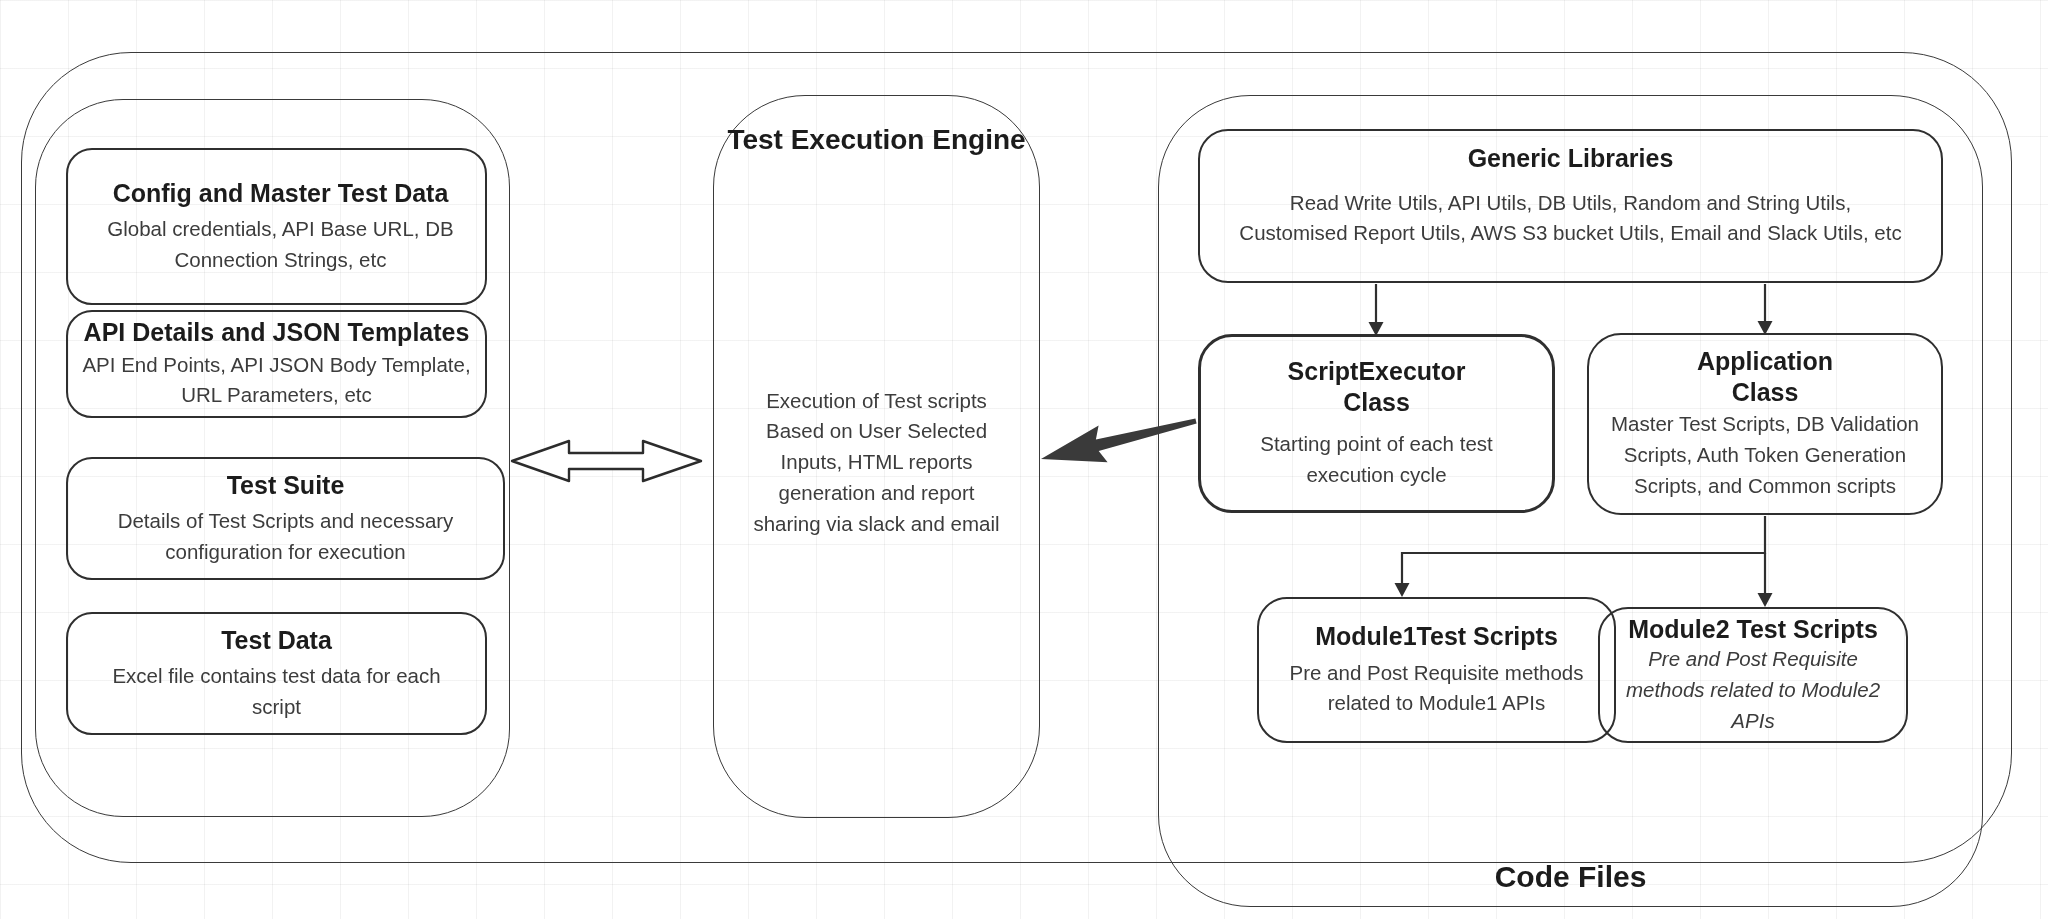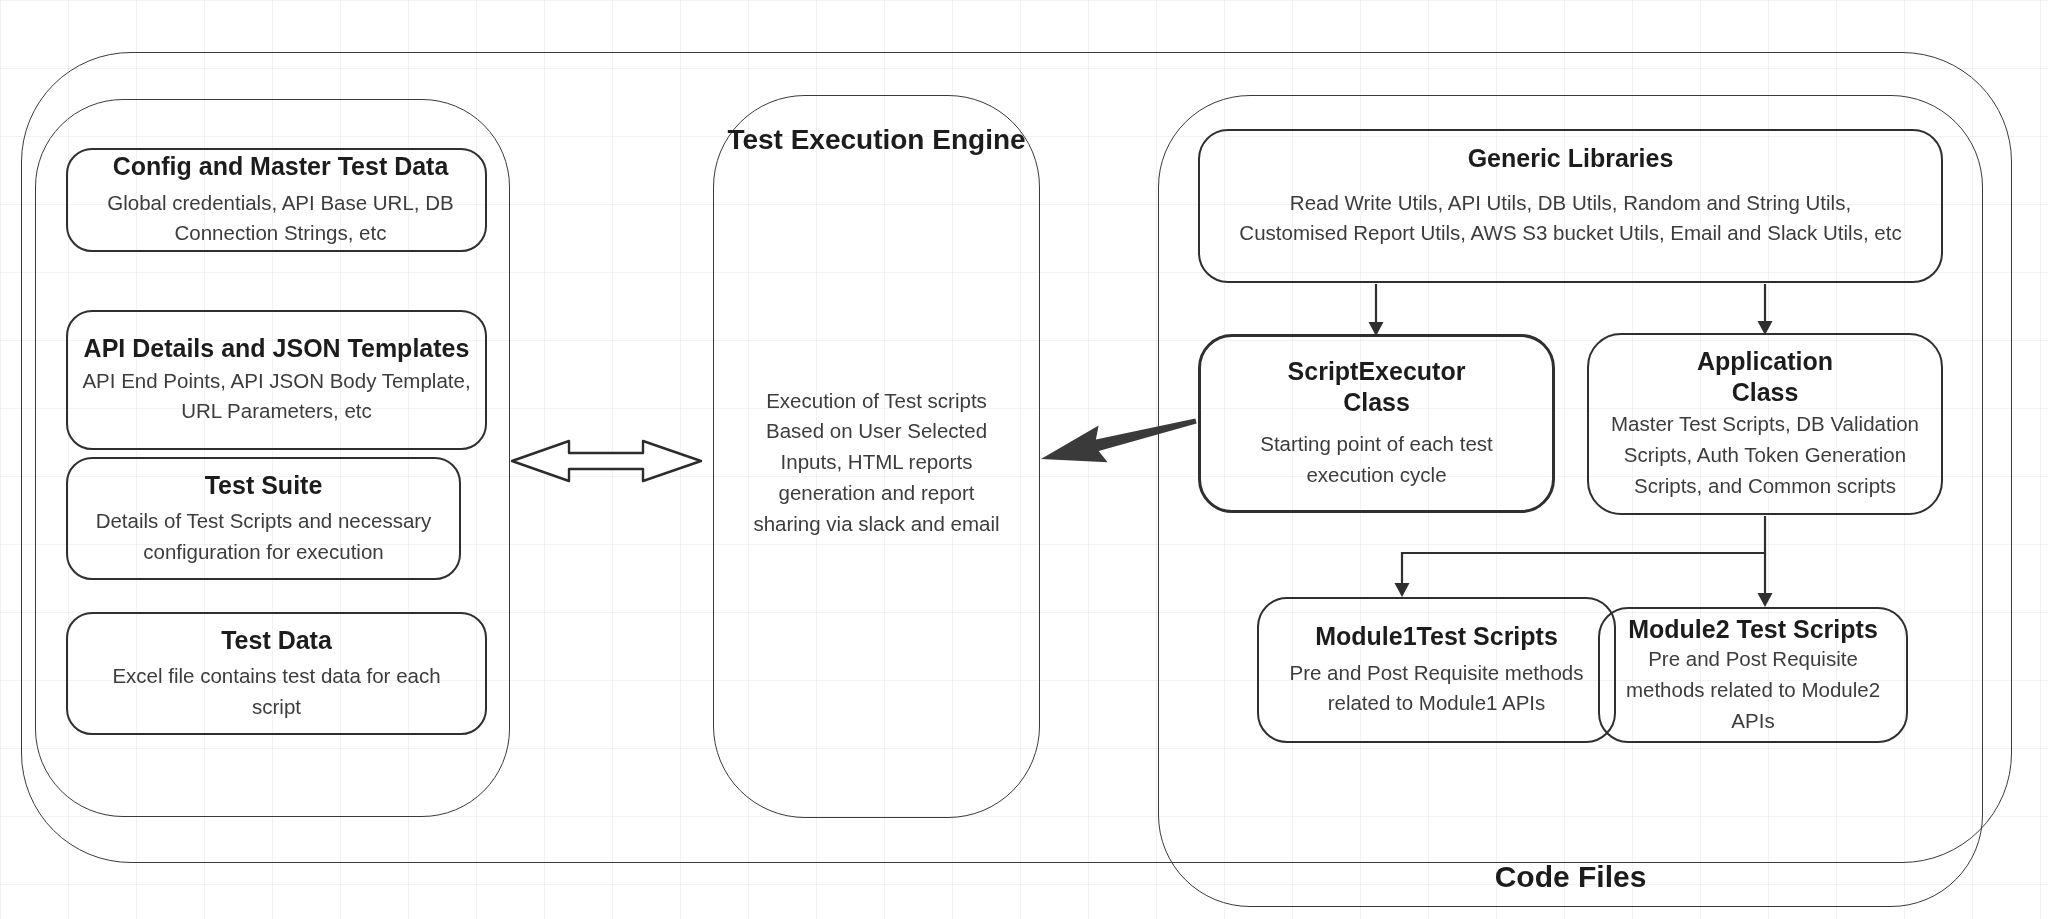--- a/index.html
+++ b/index.html
@@ -26,33 +26,33 @@
 </style>
 </head>
 <body>
 
 <div class="canvas">
 
   <div class="rect" style="left:21px;top:52px;width:1991px;height:811px;border-radius:110px;"></div>
 
   <div class="rect" style="left:35px;top:99px;width:475px;height:718px;border-radius:88px;"></div>
 
-  <div class="node" style="left:66px;top:148px;width:421px;height:104px;padding-left:16px;">
+  <div class="node" style="left:66px;top:148px;width:421px;height:157px;padding-left:16px;">
     <div class="node-title">Config and Master Test Data</div>
     <div class="node-body">Global credentials, API Base URL, DB
 Connection Strings, etc</div>
   </div>
 
-  <div class="node" style="left:66px;top:310px;width:421px;height:140px;">
+  <div class="node" style="left:66px;top:310px;width:421px;height:108px;">
     <div class="node-title">API Details and JSON Templates</div>
     <div class="node-body" style="margin-top:2px;">API End Points, API JSON Body Template,
 URL Parameters, etc</div>
   </div>
 
-  <div class="node" style="left:66px;top:457px;width:395px;height:123px;">
+  <div class="node" style="left:66px;top:457px;width:439px;height:123px;">
     <div class="node-title">Test Suite</div>
     <div class="node-body">Details of Test Scripts and necessary
 configuration for execution</div>
   </div>
 
   <div class="node" style="left:66px;top:612px;width:421px;height:123px;">
     <div class="node-title">Test Data</div>
     <div class="node-body">Excel file contains test data for each
 script</div>
   </div>
@@ -92,21 +92,21 @@
   </div>
 
   <div class="node" style="left:1223px;top:597px;width:359px;height:146px;border-radius:30px;margin-left:34px;">
     <div class="node-title">Module1Test Scripts</div>
     <div class="node-body">Pre and Post Requisite methods
 related to Module1 APIs</div>
   </div>
 
   <div class="node" style="left:1598px;top:607px;width:310px;height:136px;border-radius:30px;padding:16px;">
     <div class="node-title">Module2 Test Scripts</div>
-    <div class="node-body" style="margin-top:0;">Pre and Post Requisite
+    <div class="node-body" style="margin-top:0;font-style:italic;">Pre and Post Requisite
 methods related to Module2
 APIs</div>
   </div>
 
   <svg class="overlay" viewBox="0 0 2048 919">
 
     <polygon points="512,461 569,441 569,453 643,453 643,441 701,461 643,481 643,469 569,469 569,481" fill="#ffffff" stroke="#2c2c2c" stroke-width="2.4" stroke-linejoin="round"></polygon>
 
     <polygon points="1195.4,418.6 1095.9,439.5 1098.6,425.4 1041,459 1107.6,462.2 1098.7,451 1196.6,423.4" fill="#3a3a3a"></polygon>
 

